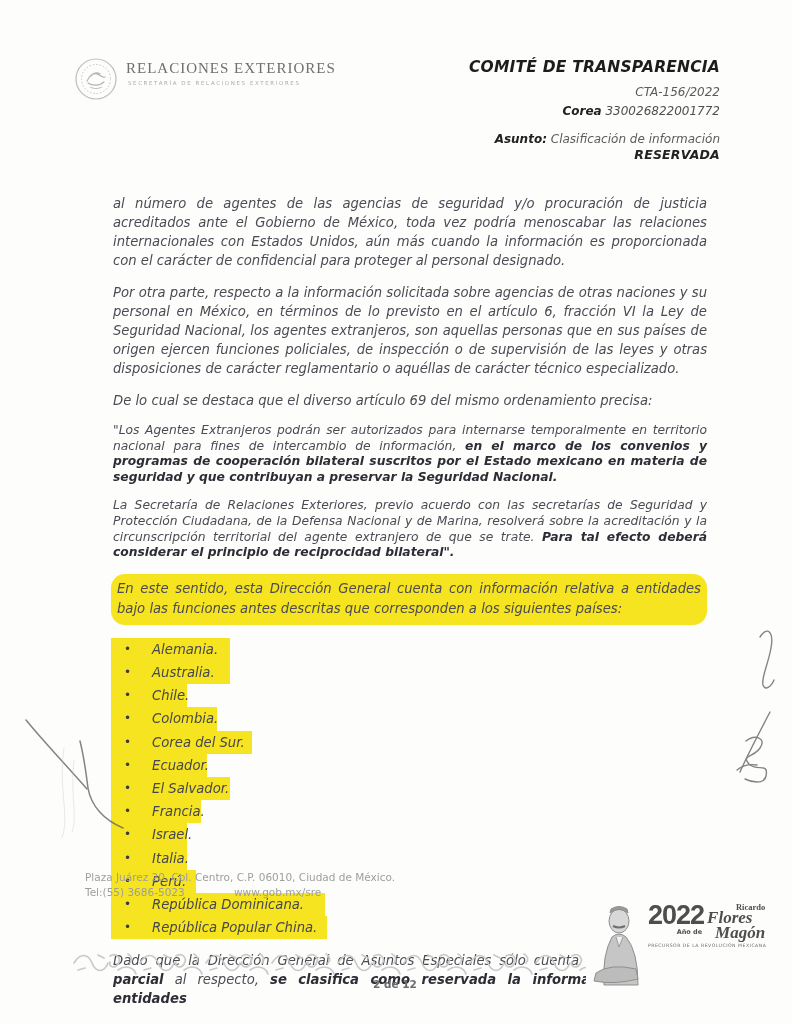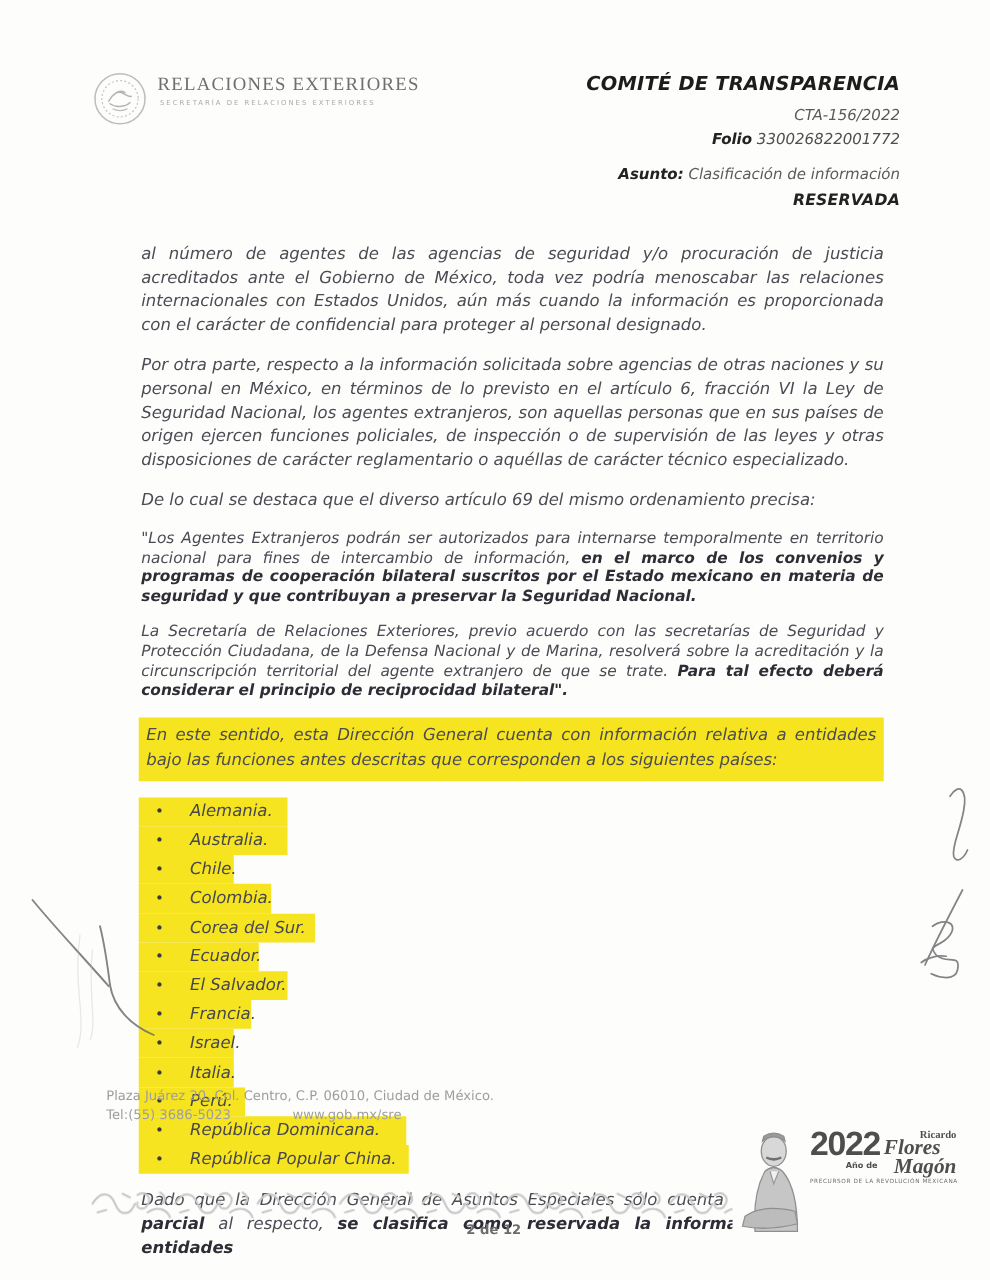--- a/index.html
+++ b/index.html
@@ -22,34 +22,34 @@
   .wordmark-sub {
     font-size:5.5px; color:#ababab; letter-spacing:1.6px; margin-top:3px;
     margin-left:2px; white-space:nowrap;
   }
   .hdr-right { position:absolute; right:72px; top:58px; text-align:right;font-style:italic; }
   .committee { font-size:15.5px; font-weight:700; color:#1c1c1c; letter-spacing:0.2px; }
   .ref-number { font-size:12px; color:#5b5b5b; margin-top:9px; }
   .folio-line { font-size:12px; color:#4f4f4f; margin-top:5px; }
   .folio-line .lbl, .asunto-line .lbl { font-weight:700; color:#222; }
   .asunto-line { font-size:12px; color:#5b5b5b; margin-top:14px; }
-  .reservada { font-size:12.5px; font-weight:700; color:#222; margin-top:6px; letter-spacing:0.2px; }
+  .reservada { font-size:12.5px; font-weight:700; color:#222; margin-top:1px; letter-spacing:0.2px; }
 
   
   .doc-body {
     position:absolute; left:113px; top:194px; width:594px;
     font-style:italic; color:#4b4b54; font-size:13.2px; line-height:19px;
     text-align:justify;
   }
   .doc-body p { margin-bottom:13px; }
   .rich span.b { font-weight:700; color:#2d2d36; }
   .quote { font-size:12.3px; line-height:15.6px; margin-bottom:13px; }
   .hl-intro {
     background:var(--hl); padding:5px 6px 6px 6px; margin-left:-2px;
-    margin-bottom:0; line-height:20px; width:596px;
+    margin-bottom:0; line-height:20px; width:596px;border-radius:14px;
   }
   .country-list { list-style:none; margin-left:-2px; }
   .country-list li {
     background:var(--hl); height:23.2px; display:flex; align-items:center;
     padding-left:13px; white-space:nowrap; font-size:13.2px;
   }
   .country-list .dot { color:#3a3a3a; font-style:normal; font-size:12px; }
   .country-list .c-label { margin-left:21px; color:#46464f; }
   .country-list li:nth-of-type(1){width:119px}
   .country-list li:nth-of-type(2){width:119px}
@@ -102,21 +102,21 @@
     </svg>
     <div class="wordmark-wrap">
       <div class="wordmark">RELACIONES EXTERIORES</div>
       <div class="wordmark-sub">SECRETARÍA DE RELACIONES EXTERIORES</div>
     </div>
   </div>
 
   <div class="hdr-right">
     <div class="committee">COMITÉ DE TRANSPARENCIA</div>
     <div class="ref-number">CTA-156/2022</div>
-    <div class="folio-line"><span class="lbl">Folio</span> <span>330026822001772</span></div>
+    <div class="folio-line"><span class="lbl">Corea</span> <span>330026822001772</span></div>
     <div class="asunto-line"><span class="lbl">Asunto:</span> <span>Clasificación de información</span></div>
     <div class="reservada">RESERVADA</div>
   </div>
 
   <div class="doc-body">
     <p class="rich"><span>al número de agentes de las agencias de seguridad y/o procuración de justicia acreditados ante el Gobierno de México, toda vez podría menoscabar las relaciones internacionales con Estados Unidos, aún más cuando la información es proporcionada con el carácter de confidencial para proteger al personal designado.</span></p>
     <p class="rich"><span>Por otra parte, respecto a la información solicitada sobre agencias de otras naciones y su personal en México, en términos de lo previsto en el artículo 6, fracción VI la Ley de Seguridad Nacional, los agentes extranjeros, son aquellas personas que en sus países de origen ejercen funciones policiales, de inspección o de supervisión de las leyes y otras disposiciones de carácter reglamentario o aquéllas de carácter técnico especializado.</span></p>
     <p class="rich"><span>De lo cual se destaca que el diverso artículo 69 del mismo ordenamiento precisa:</span></p>
     <p class="rich quote"><span>"Los Agentes Extranjeros podrán ser autorizados para internarse temporalmente en territorio nacional para fines de intercambio de información, </span><span class="b">en el marco de los convenios y programas de cooperación bilateral suscritos por el Estado mexicano en materia de seguridad y que contribuyan a preservar la Seguridad Nacional.</span></p>
     <p class="rich quote"><span>La Secretaría de Relaciones Exteriores, previo acuerdo con las secretarías de Seguridad y Protección Ciudadana, de la Defensa Nacional y de Marina, resolverá sobre la acreditación y la circunscripción territorial del agente extranjero de que se trate. </span><span class="b">Para tal efecto deberá considerar el principio de reciprocidad bilateral".</span></p>

